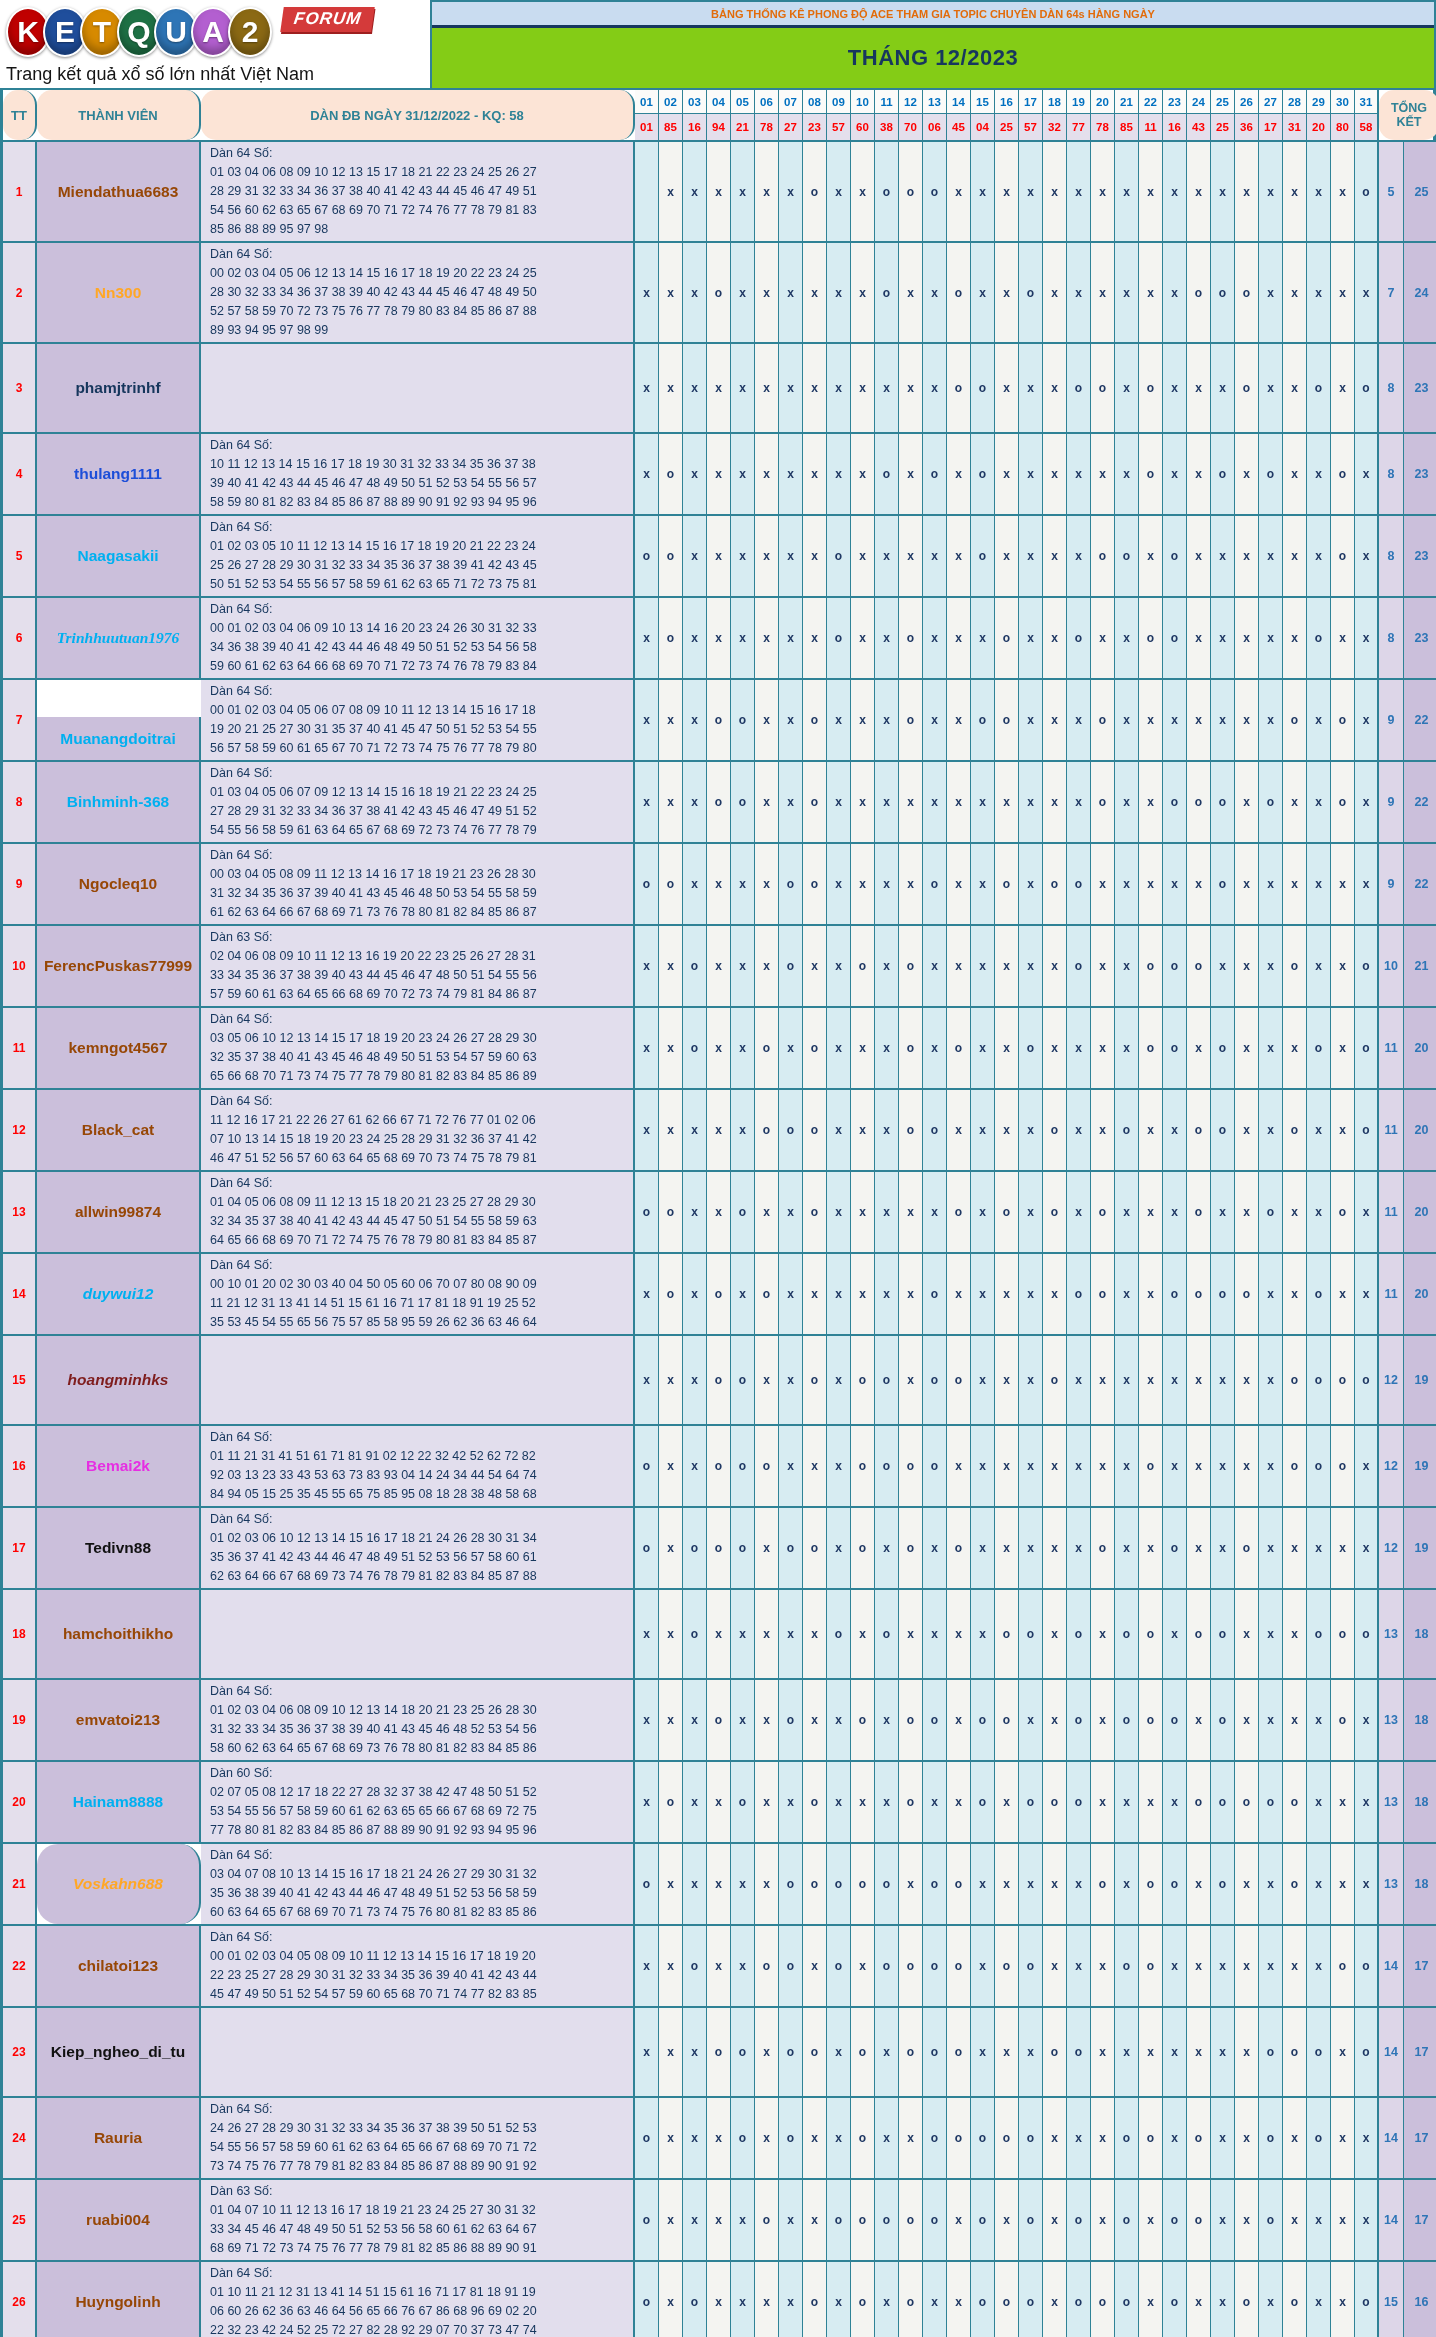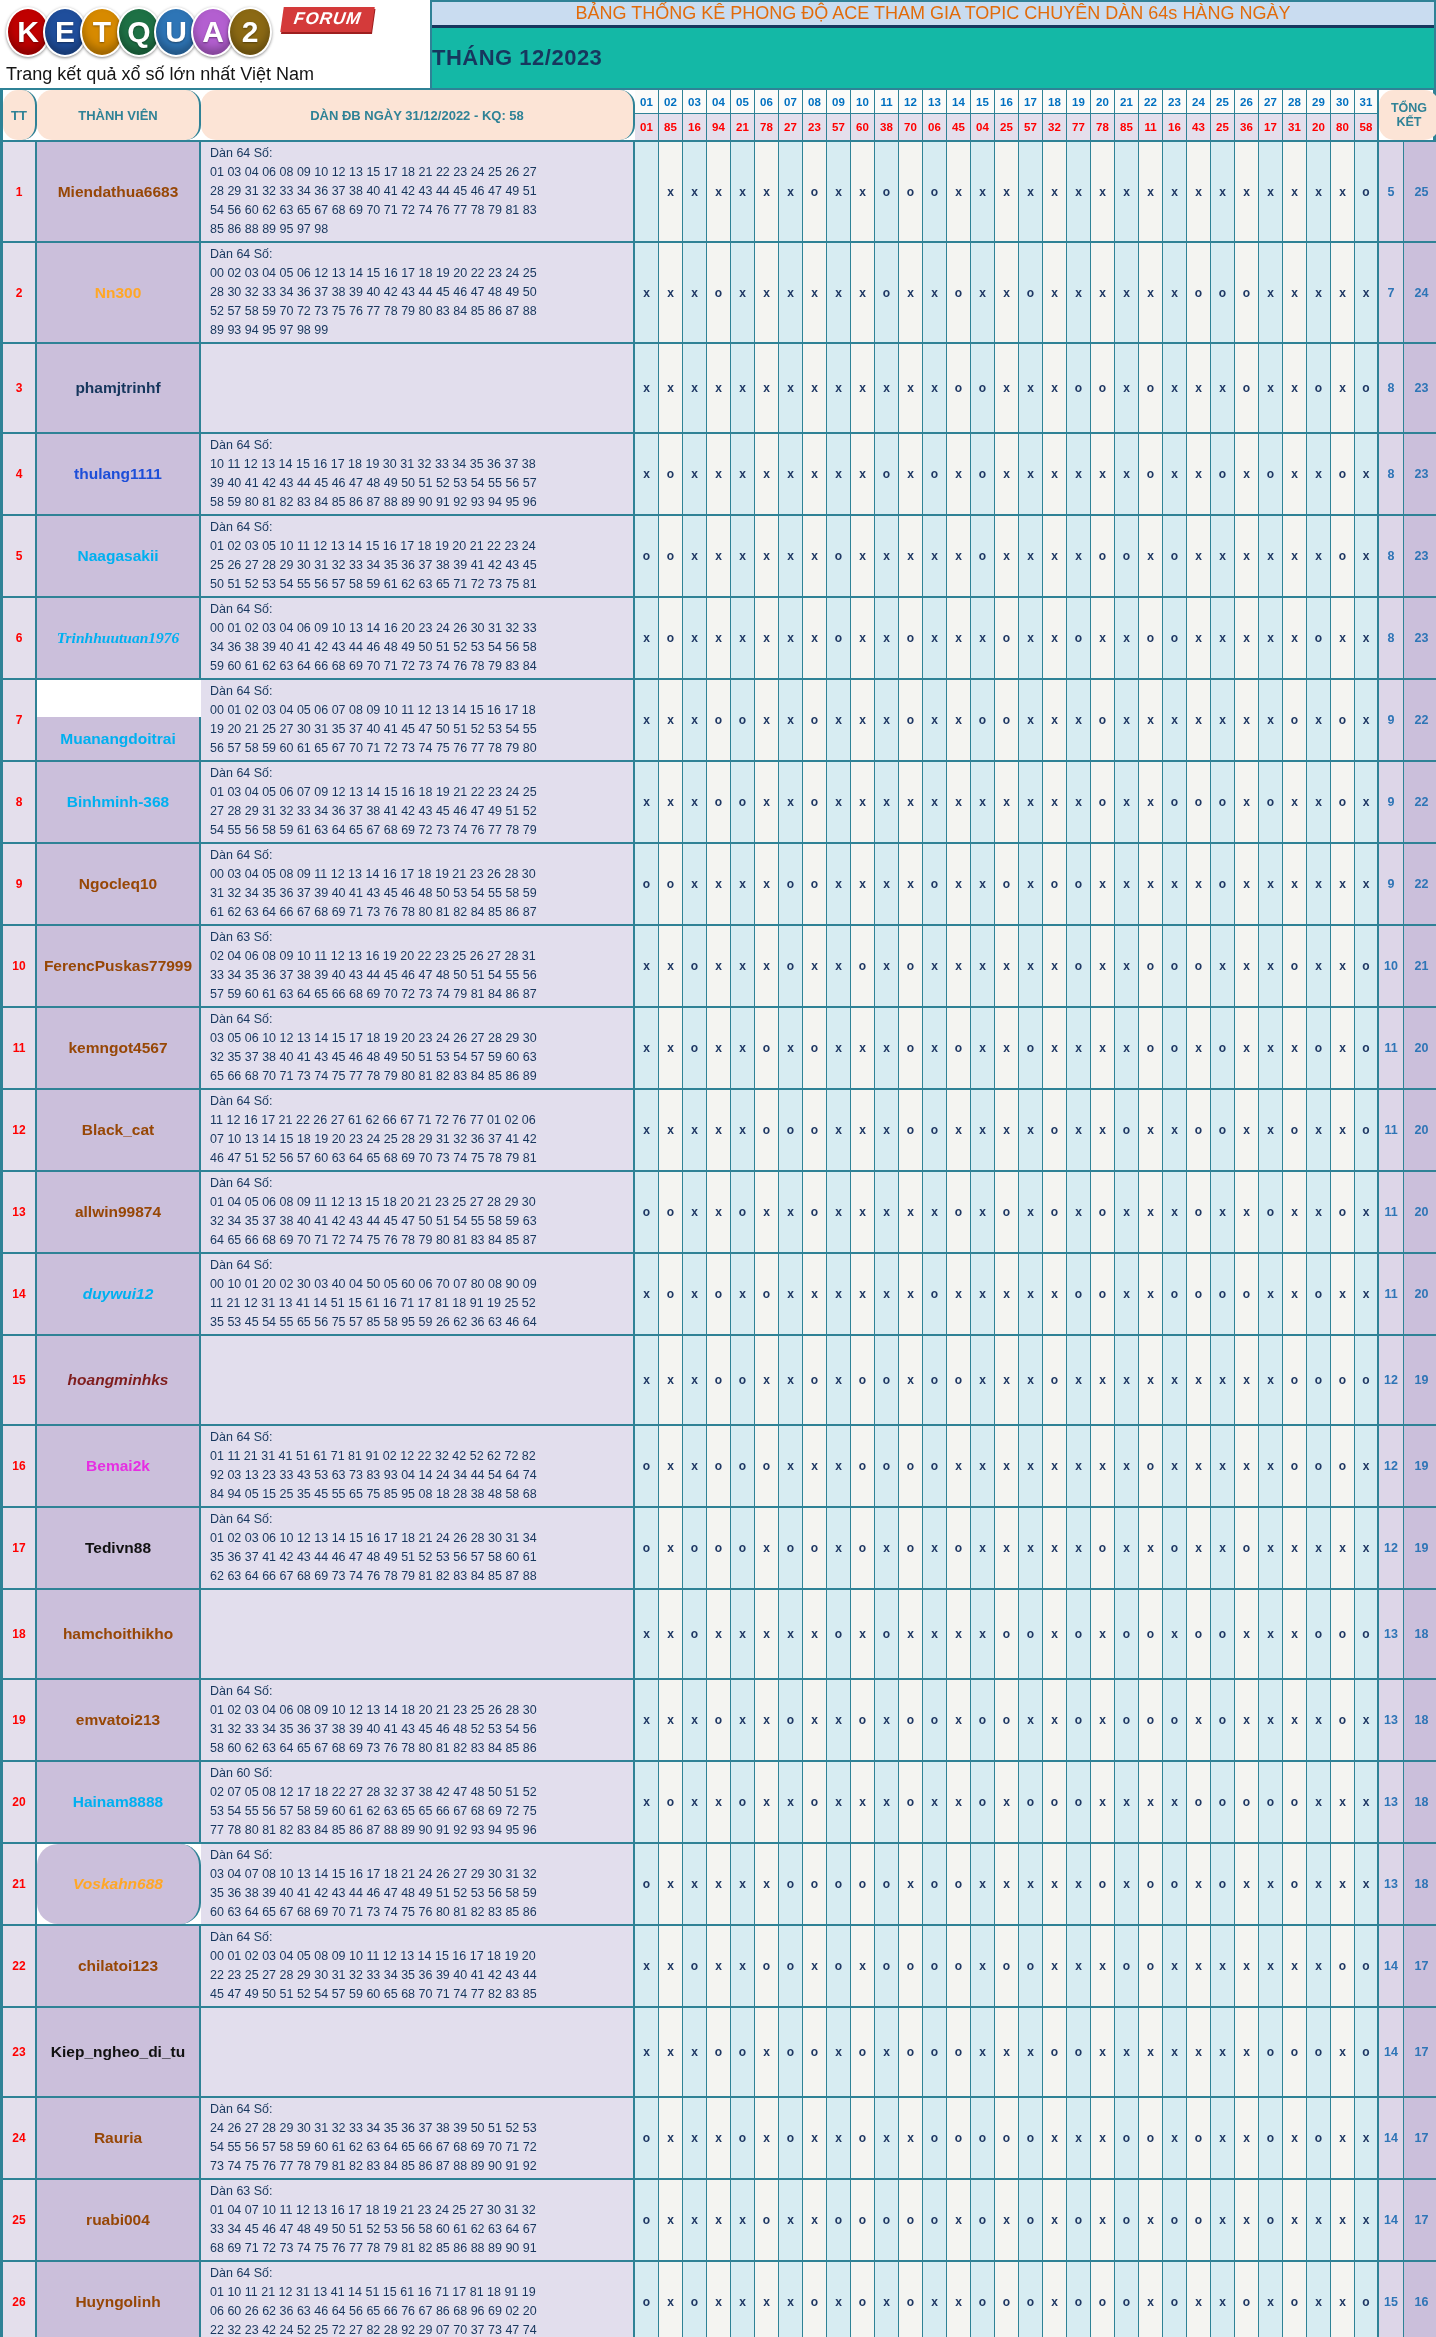--- a/index.html
+++ b/index.html
@@ -25,22 +25,22 @@
     font-style:italic; font-weight:bold; font-size:17px;
     padding:2px 12px 3px 12px; transform:skewX(-8deg);
     box-shadow:1px 2px 0 #9e1f1f; letter-spacing:1px;
   }
   .tagline { font-size:18px; color:#141414; margin-top:2px; letter-spacing:0; }
   .title-area { flex:1; border:2px solid #2f8296; border-bottom:none; display:flex; flex-direction:column; }
   .band-blue {
     height:26px; background:#c9dcf0; border-bottom:3px solid #17375e;
     display:flex; align-items:center; justify-content:center;
   }
-  .band-blue span { color:#e26b0a; font-weight:normal; font-size:18px; }
-  .band-month { flex:1; background:#14b8a6; display:flex; align-items:center; justify-content:flex-start; }
+  .band-blue span { color:#e26b0a; font-weight:bold; font-size:11px; }
+  .band-month { flex:1; background:#84cc16; display:flex; align-items:center; justify-content:center; }
   .band-month span { color:#17375e; font-weight:bold; font-size:22px; letter-spacing:.5px; }
 
   .table-area { width:1436px; border:3px solid #2f8296; border-top:2px solid #2f8296; }
   .grid { display:grid; grid-template-columns:34px 164px 434px repeat(31,24px) 25px 35px; }
   .hdr { grid-template-rows:24px 26px; }
   .cell { border-right:1px solid #2f8296; overflow:hidden; }
   .thick { border-right:2px solid #2f8296; }
   .hdr-merge {
     grid-row:1/3; background:#fce4d6; color:#2f8296; font-weight:bold; font-size:13px;
     display:flex; align-items:center; justify-content:center; text-align:center;border-radius:15px;

